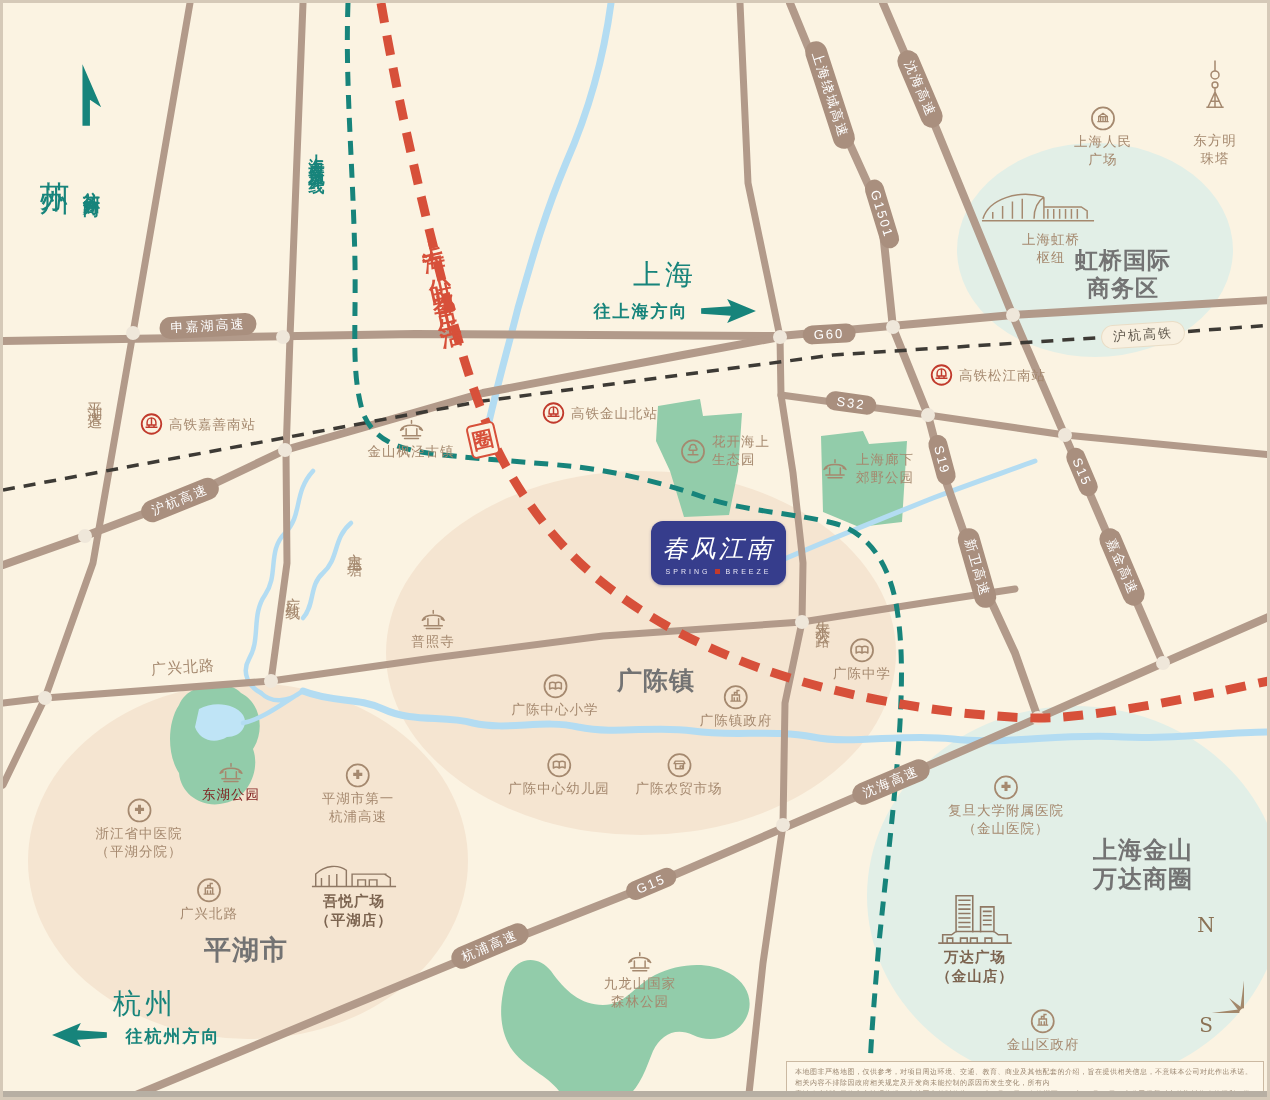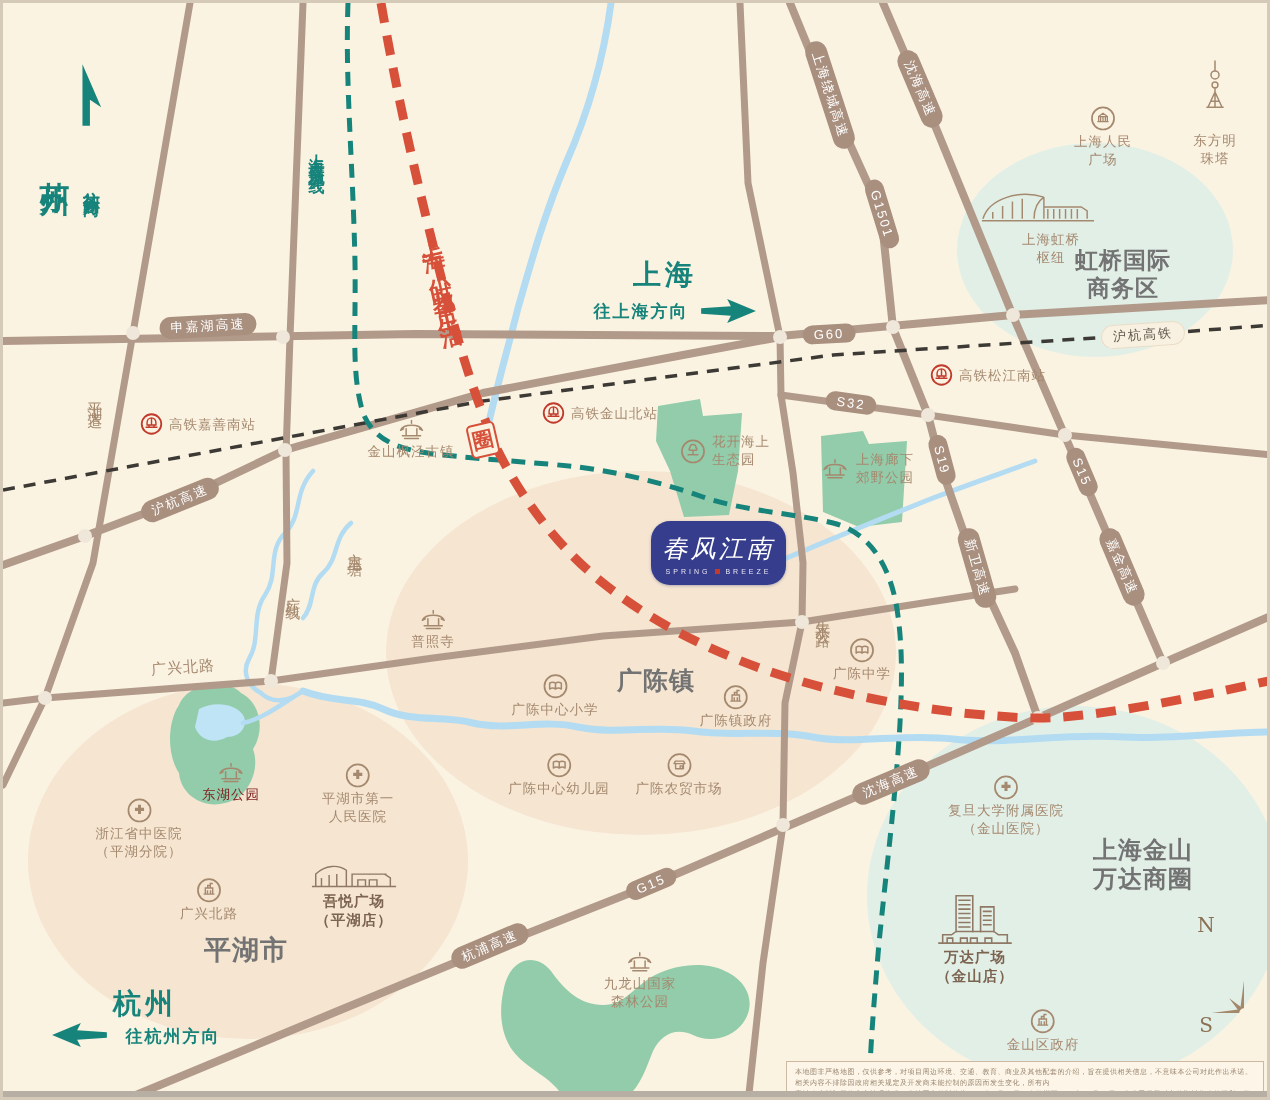--- a/index.html
+++ b/index.html
@@ -7,40 +7,40 @@
        font-family:"Liberation Sans","DejaVu Sans",sans-serif;border:3px solid #D5C9B8;box-sizing:border-box;}
   .abs{position:absolute;transform:translate(-50%,-50%);}
   svg{display:block;}
   .base{position:absolute;left:0;top:0;}
   
   .lbl{position:absolute;transform:translate(-50%,-50%);color:#A5896F;font-size:13.5px;text-align:center;
        line-height:1.3;letter-spacing:1px;white-space:pre-line;}
   .v{writing-mode:vertical-rl;letter-spacing:4px;white-space:nowrap;}
   .roadname{font-size:15px;color:#A5896F;}
   .teal{color:#17847B;}
-  .city{font-size:30px;font-weight:bold;letter-spacing:4px;}
+  .city{font-size:30px;font-weight:normal;letter-spacing:4px;}
   .dir{font-size:17px;font-weight:bold;letter-spacing:2px;}
   .redzone{color:#737373;font-weight:bold;white-space:pre-line;text-align:center;line-height:1.2;}
   .olive{color:#7f1d1d;}
   .boldbrown{color:#7C6450;font-weight:bold;font-size:14.5px;}
   .pill{position:absolute;background:#A98F7E;color:#FFFFFF;border-radius:13px;padding:2px 11px;
         font-size:13px;letter-spacing:2px;white-space:nowrap;
         transform:translate(-50%,-50%) rotate(var(--r,0deg));}
   .pill.lt{background:#F8F0E0;color:#5E564A;border:1px solid #EADDC6;}
   .poi{position:absolute;transform:translate(-50%,-50%);display:flex;flex-direction:column;align-items:center;
        gap:2px;color:#A5896F;font-size:13.5px;text-align:center;line-height:1.3;letter-spacing:1px;}
   .poi .txt{white-space:pre-line;}
   .poi.row{flex-direction:row;gap:6px;text-align:left;}
   .icn{color:#A5896F;}
   .icn.rail{color:#C13A2C;}
   .life{position:absolute;writing-mode:vertical-rl;color:#D7503A;font-weight:bold;font-size:22px;
         letter-spacing:11px;transform:translate(-50%,-50%) rotate(-13deg);white-space:nowrap;}
   .quan{position:absolute;transform:translate(-50%,-50%) rotate(-13deg);color:#D7503A;font-weight:bold;
         font-size:21px;border:2.5px solid #D7503A;border-radius:5px;padding:1px 2px;background:#FBF3E2;}
-  .logo{position:absolute;left:648px;top:518px;width:135px;height:64px;background:#363D8C;border-radius:19px;
+  .logo{position:absolute;left:648px;top:518px;width:135px;height:64px;background:#363D8C;border-radius:12px;
         display:flex;flex-direction:column;align-items:center;justify-content:center;gap:3px;
         box-shadow:0 1px 3px rgba(60,60,120,.35);}
   .logo .t{color:#fff;font-family:"DejaVu Serif","Liberation Serif",serif;font-size:25px;letter-spacing:3px;font-style:italic;}
   .logo .s{display:flex;align-items:center;gap:5px;color:#E8E6F5;font-size:7px;letter-spacing:3px;}
   .logo .dot{width:5px;height:5px;background:#C23A2C;}
   .disc{position:absolute;left:783px;top:1058px;width:478px;box-sizing:border-box;border:1px solid #CBB9A2;
         background:#FDF6E8;padding:4px 8px;font-size:7px;color:#9A8670;line-height:1.6;letter-spacing:.5px;}
   .bottombar{position:absolute;left:0;bottom:0;width:100%;height:6px;background:#B7AFA3;}
   .compass{position:absolute;left:1203px;top:972px;transform:translate(-50%,-50%);display:flex;
            flex-direction:column;align-items:center;color:#8A7154;
@@ -360,21 +360,21 @@
       </svg>
     <span class="txt">浙江省中医院
 （平湖分院）</span>
   </div>
 
   <div class="poi" style="left:355px;top:791px">
     <svg class="icn" width="26" height="26" viewBox="0 0 24 24">
         <use href="#sym-cross"></use>
       </svg>
     <span class="txt">平湖市第一
-人民医院</span>
+杭浦高速</span>
   </div>
 
   <div class="poi" style="left:206px;top:897px">
     <svg class="icn" width="26" height="26" viewBox="0 0 24 24">
         <use href="#sym-gov"></use>
       </svg>
     <span class="txt">广兴北路</span>
   </div>
 
   <div class="poi" style="left:1003px;top:803px">

